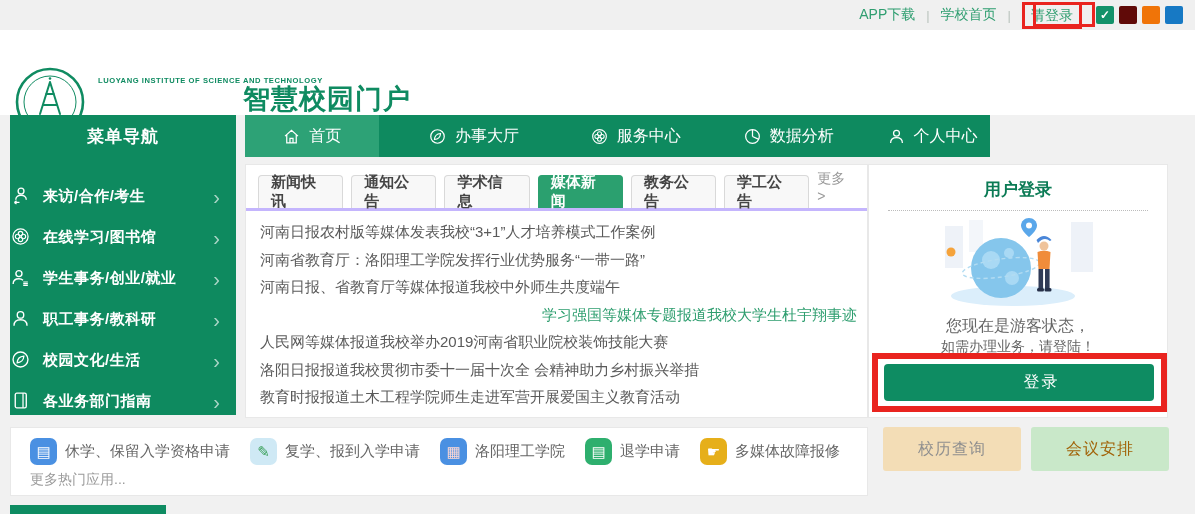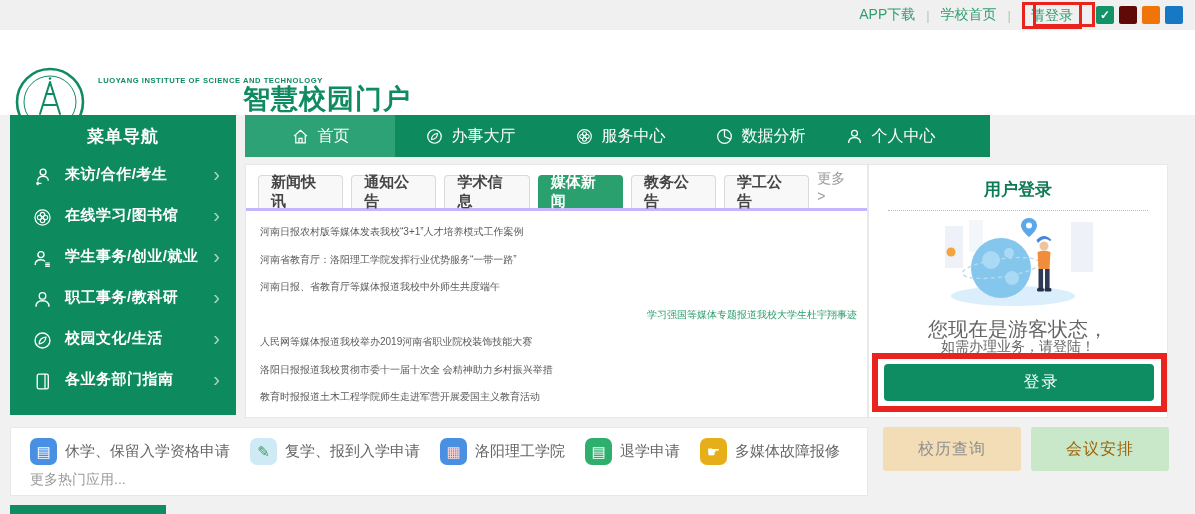--- a/index.html
+++ b/index.html
@@ -24,48 +24,48 @@
   .logo-en { font-size:7.6px; font-weight:bold; letter-spacing:0.55px; margin-top:4px; }
   .portal-title { position:absolute; left:243px; top:51px; font-size:27px; font-weight:bold; color:#0f8b61; letter-spacing:1px; }
   .search { position:absolute; left:630px; top:47px; width:538px; height:41px; display:flex; }
   .search input { flex:1; border:2px solid #12825c; border-right:none; padding:0 12px; font-size:15px; color:#333; outline:none; font-family:"Liberation Sans",sans-serif; }
   .search input::placeholder { color:#9a9a9a; }
   .search-btn { width:77px; height:41px; background:#0f8b61; border:none; display:flex; align-items:center; justify-content:center; cursor:pointer; }
 
   
   .menu-block { position:absolute; left:10px; top:115px; width:226px; height:42px; background:#0e8a5f;
                 color:#fff; font-size:17px; font-weight:bold; display:flex; align-items:center; justify-content:center; letter-spacing:1px; }
-  .nav-tabs { position:absolute; left:245px; top:115px; width:745px; height:42px; background:#0e8a5f; display:flex; }
+  .nav-tabs { position:absolute; left:245px; top:115px; width:745px; height:42px; background:#0e8a5f; display:flex;gap:28px; }
   .nav-tab { height:42px; display:flex; align-items:center; justify-content:center; gap:8px; color:#fff; font-size:16px; cursor:pointer; }
   .nav-tab.w150 { width:150px; } .nav-tab.w130 { width:130px; }
   .nav-tab.active { background:#2da276; }
 
   
   .sidebar { position:absolute; left:10px; top:157px; width:226px; height:258px; background:#0e8a5f; padding-top:8px; }
-  .side-item { height:41px; display:flex; align-items:flex-start; padding-left:22px; cursor:pointer; }
+  .side-item { height:41px; display:flex; align-items:flex-end; cursor:pointer; }
   .side-icon { width:24px; height:22px; display:flex; align-items:center; }
   .side-label { color:#fff; font-size:15px; font-weight:bold; margin-left:9px; letter-spacing:0.5px; }
   .side-chevron { margin-left:auto; margin-right:16px; color:rgba(255,255,255,0.65); font-size:20px; line-height:18px; }
 
   
   .main-panel { position:absolute; left:245px; top:164px; width:623px; height:254px; background:#fff; border:1px solid #e8e8e8; }
   .tabs-row { display:flex; align-items:flex-end; height:46px; border-bottom:3px solid #c4b5fd; padding-left:12px; }
   .tab { height:33px; padding:0 12px; margin-right:8px; display:flex; align-items:center; background:#f8f8f8;
          border:1px solid #d9d9d9; border-bottom:none; border-radius:4px 4px 0 0; font-size:15px; font-weight:bold; color:#454545; cursor:pointer; }
   .tab.active { background:#2ba06f; border-color:#2ba06f; color:#fff; }
   .more-link { margin-left:auto; margin-right:14px; align-self:center; color:#999; font-size:14px; cursor:pointer; }
   .news-list { padding:7px 10px 0 14px; }
-  .news-item { font-size:10px; color:#5a5a5a; line-height:27.5px; white-space:nowrap; overflow:hidden; cursor:pointer; }
+  .news-item { font-size:15px; color:#5a5a5a; line-height:27.5px; white-space:nowrap; overflow:hidden; cursor:pointer; }
 
   
   .login-panel { position:absolute; left:868px; top:164px; width:300px; height:254px; background:#fff; border:1px solid #e8e8e8; }
   .login-title { position:absolute; left:868px; top:178px; width:300px; text-align:center; font-size:17px; font-weight:bold; color:#0b7b55; }
   .dotted { position:absolute; left:888px; top:210px; width:260px; border-top:1px dotted #bcbcbc; }
   .illus { position:absolute; left:923px; top:216px; }
-  .status1 { position:absolute; left:868px; top:316px; width:300px; text-align:center; font-size:20px; color:#666; }
+  .status1 { position:absolute; left:868px; top:316px; width:300px; text-align:center; font-size:16px; color:#666; }
   .status2 { position:absolute; left:868px; top:338px; width:300px; text-align:center; font-size:14px; color:#666; }
   .red-box-login { position:absolute; left:872px; top:353px; width:295px; height:59px; border:6px solid #e9241f; z-index:6; pointer-events:none; }
   .login-btn { position:absolute; left:884px; top:364px; width:270px; height:37px; background:#0e8c62; color:#fff;
                font-size:16px; border:none; border-radius:4px; cursor:pointer; z-index:5; letter-spacing:2px; font-family:"Liberation Sans",sans-serif;padding-left:45px; }
   .red-box-top { position:absolute; left:1033px; top:2px; width:62px; height:25px; border:3px solid #e9241f; z-index:6; pointer-events:none; }
 
   
   .quick-panel { position:absolute; left:10px; top:427px; width:858px; height:69px; background:#fff; border:1px solid #e8e8e8; }
   .quick-row { position:absolute; left:30px; top:438px; display:flex; align-items:center; gap:20px; }
   .quick-item { display:flex; align-items:center; gap:8px; cursor:pointer; }

